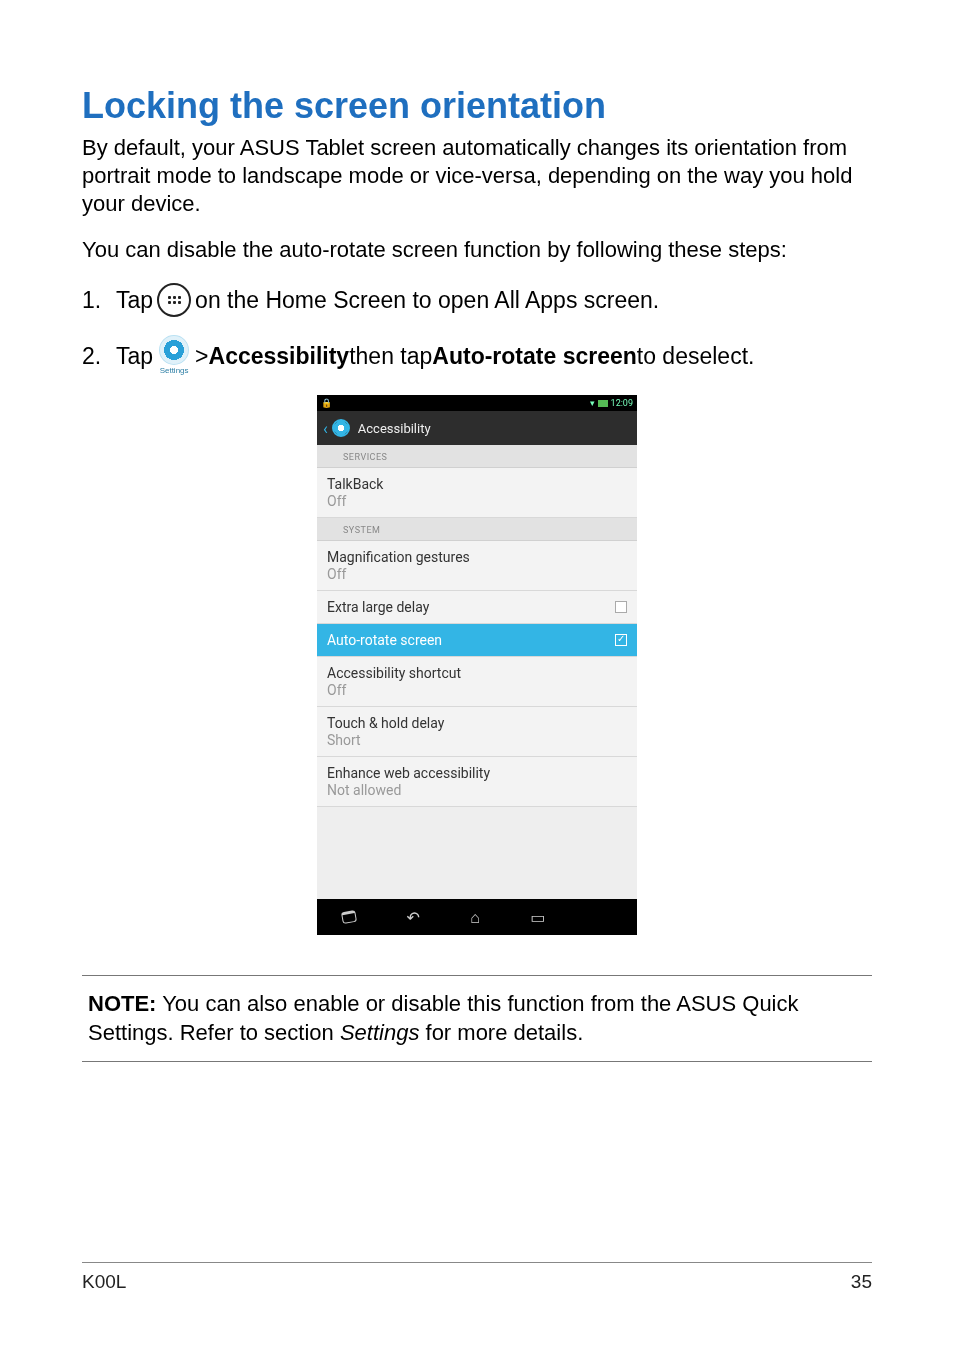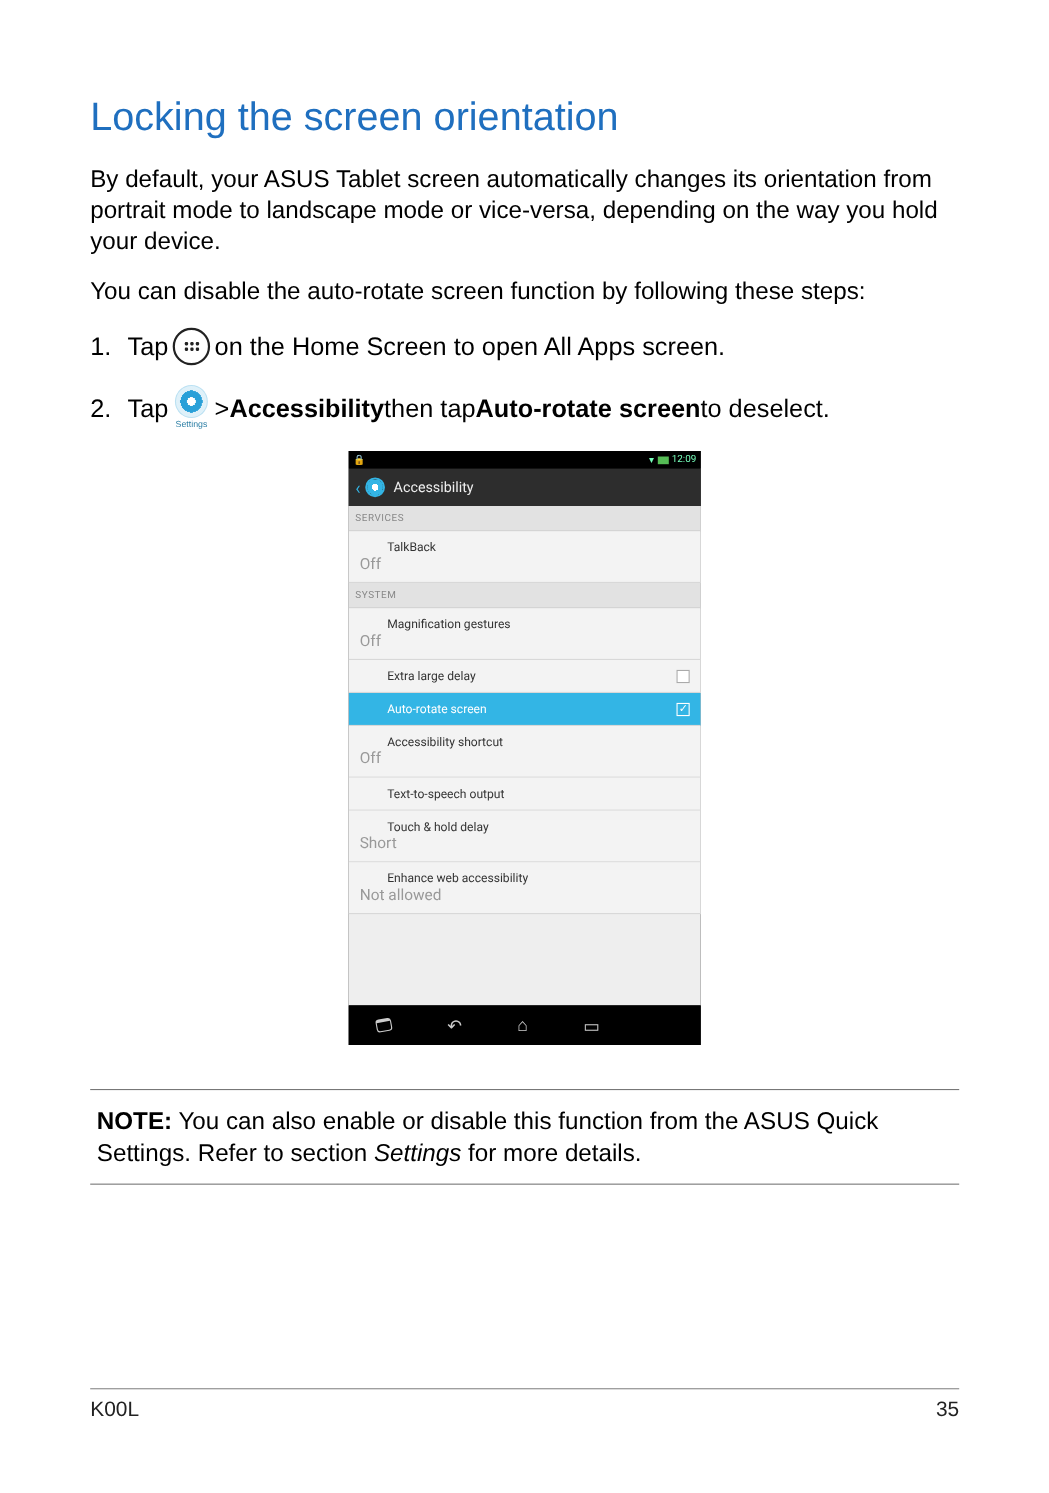--- a/index.html
+++ b/index.html
@@ -1,18 +1,18 @@
 <!DOCTYPE html>
 <html><head>
 <meta charset="utf-8">
 <style>
   * { box-sizing: border-box; margin: 0; padding: 0; }
   html, body { width: 954px; height: 1357px; font-family: "Segoe UI", "Myriad Pro", Arial, sans-serif; background: #fff; color: #000; }
   .page { position: relative; width: 954px; height: 1357px; padding: 85px 82px 60px 82px; }
-  h1 { color: #1F6FBF; font-size: 36px; font-weight: 400; margin-bottom: 22px; }
+  h1 { color: #1F6FBF; font-size: 36px; font-weight: 700; margin-bottom: 7px; }
   .body-text { font-size: 22px; line-height: 1.28; margin-bottom: 18px; }
   ol { list-style: none; margin-top: 6px; }
   li { font-size: 23px; line-height: 1.5; margin-bottom: 18px; display: flex; align-items: center; flex-wrap: wrap; }
   li .num { width: 34px; display: inline-block; }
   .apps-icon {
     display:inline-flex; align-items:center; justify-content:center;
     width: 34px; height: 34px; border: 2px solid #222; border-radius: 50%;
     margin: 0 4px; vertical-align: middle;
   }
   .apps-icon-inner { display:grid; grid-template-columns: repeat(3,3px); grid-template-rows: repeat(2,3px); gap:2px; }
@@ -37,23 +37,23 @@
   .shot-header {
     height: 34px; background:#2d2d2d; color:#eee; display:flex; align-items:center; padding: 0 6px; font-size:13px;
   }
   .shot-header .gear {
     width:18px; height:18px; border-radius:50%; margin-right:8px;
     background: radial-gradient(circle, #fff 0 3px, #33b5e5 3px 7px, #2d2d2d 7px);
     border: 2px solid #33b5e5;
   }
   .shot-header .chev { color:#33b5e5; font-size:16px; margin-right:4px; }
   .shot-body { background:#eeeeee; height: 454px; overflow:hidden; }
-  .section-label { font-size:9px; color:#888; padding: 7px 6px 5px; background:#e2e2e2; border-bottom:1px solid #d0d0d0; letter-spacing:0.5px; }
+  .section-label { font-size:9px; color:#888; padding: 7px 26px 5px; background:#e2e2e2; border-bottom:1px solid #d0d0d0; letter-spacing:0.5px; }
   .row { padding: 8px 10px; border-bottom:1px solid #d8d8d8; background:#f3f3f3; display:flex; justify-content:space-between; align-items:center; }
-  .row .t1 { font-size:11px; color:#333;margin-left:25px; }
+  .row .t1 { font-size:14px; color:#333; }
   .row .t2 { font-size:14px; color:#999; margin-top:1px; }
   .row.sel { background:#33b5e5; }
   .row.sel .t1 { color:#fff; }
   .chk { width:12px; height:12px; border:1px solid #aaa; background:#fff; display:inline-block; }
   .chk.on { background:#33b5e5; border-color:#fff; position:relative; }
   .chk.on::after { content:"✓"; color:#fff; font-size:10px; position:absolute; top:-2px; left:1px; }
   .navbar { position:absolute; bottom:0; left:0; right:0; height:36px; background:#000; display:flex; justify-content:space-around; align-items:center; }
   .navbar span { color:#ccc; font-size:16px; }
   .navbar .homeic, .navbar .backic, .navbar .recic, .navbar .asusic {
     display:inline-block; width:16px; height:16px;
@@ -149,25 +149,20 @@
         <span class="chk on"></span>
       </div>
       <div class="row">
         <div>
           <div class="t1">Accessibility shortcut</div>
           <div class="t2">Off</div>
         </div>
       </div>
       <div class="row">
         <div>
-            <div class="t1">Text-to-speech output</div>
-          </div>
-      </div>
-      <div class="row">
-        <div>
           <div class="t1">Touch &amp; hold delay</div>
           <div class="t2">Short</div>
         </div>
       </div>
       <div class="row">
         <div>
           <div class="t1">Enhance web accessibility</div>
           <div class="t2">Not allowed</div>
         </div>
       </div>

